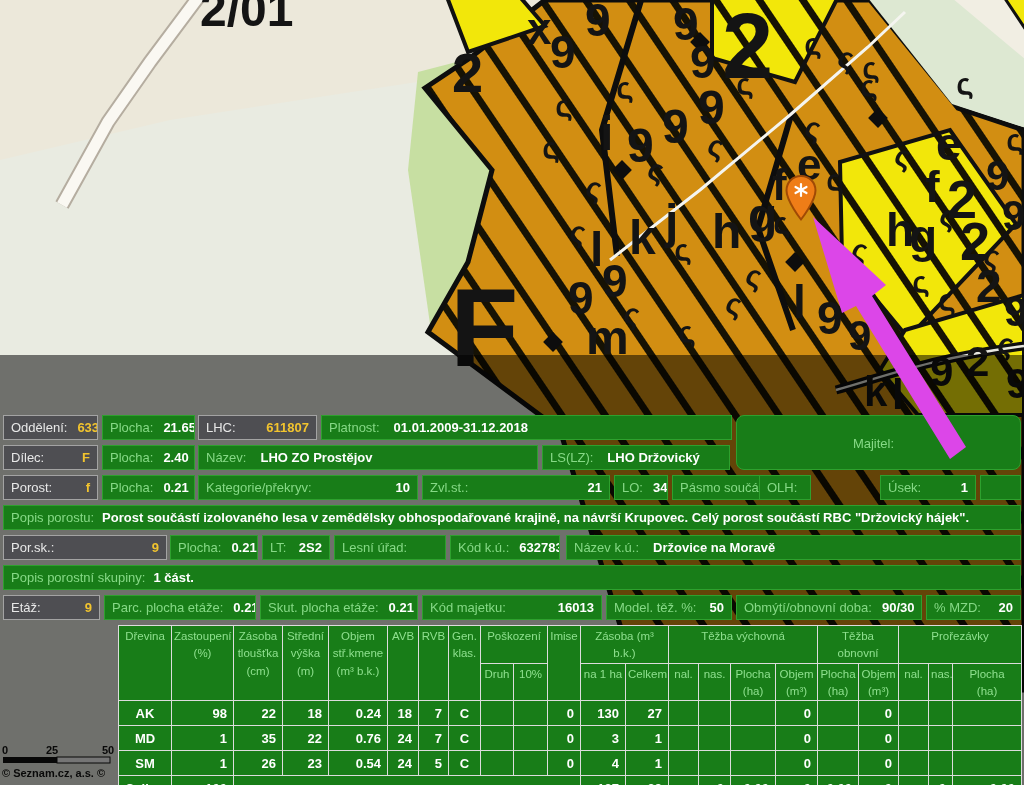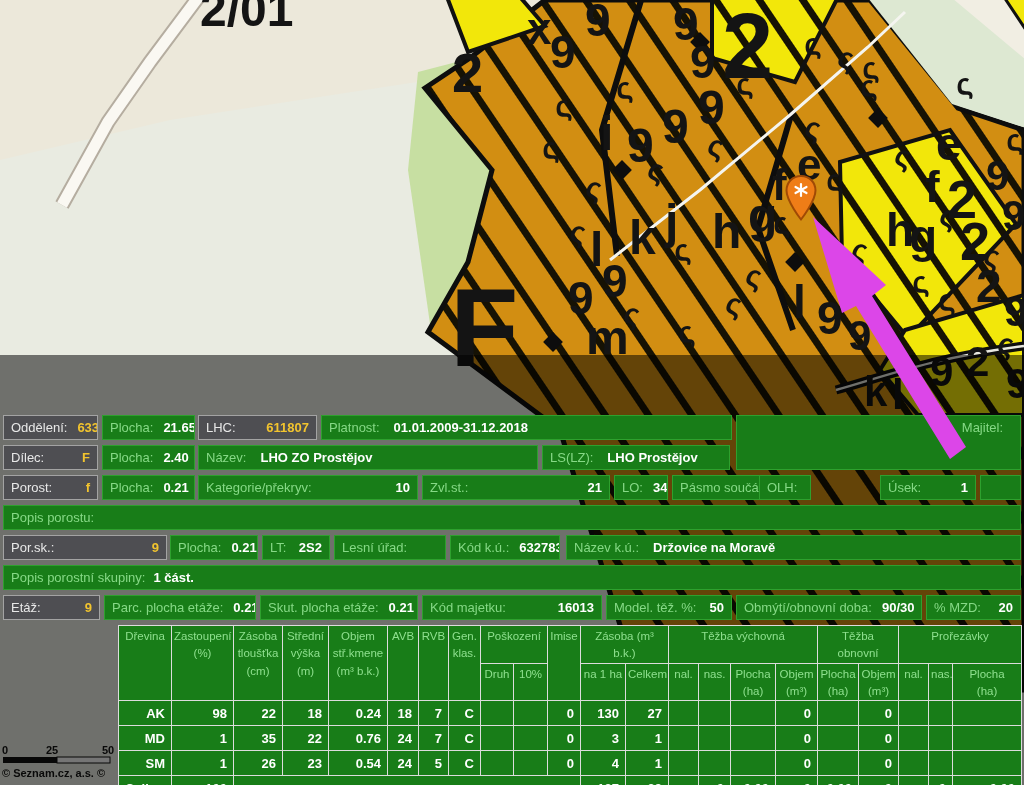--- a/index.html
+++ b/index.html
@@ -11,34 +11,34 @@
                background:rgba(0,0,0,0.52);z-index:1;}
   #tooltip{position:absolute;left:0;top:362px;height:25px;line-height:25px;
            background:#0b0b0b;color:#fff;font-size:14px;font-weight:bold;
            padding:0 9px 0 7px;z-index:3;}
   .cell{position:absolute;height:25px;box-sizing:border-box;display:flex;
         align-items:center;justify-content:space-between;gap:10px;
         padding:0 7px;font-size:13px;white-space:nowrap;overflow:hidden;z-index:2;}
   .g{background:#187d18;border:1px solid #2ea02e;}
   .gray{background:#4e4e52;border:1px solid #a3a3a3;}
   .fs{justify-content:flex-start;gap:14px;}
-  .tall{height:55px;align-items:flex-start;padding-top:4px;justify-content:flex-end;}
+  .tall{height:55px;align-items:flex-start;padding-top:20px;justify-content:center;border-radius:8px;}
   .lab{color:#86d986;}
   .labw{color:#e8e8e8;}
   .val{color:#ffffff;font-weight:bold;}
   .valy{color:#f2c42e;font-weight:bold;}
   .spec{position:absolute;z-index:2;}
   table.spec-t{border-collapse:collapse;table-layout:fixed;background:#187d18;}
   table.spec-t th,table.spec-t td{border:1px solid #dcdcdc;box-sizing:border-box;
         overflow:hidden;white-space:pre-line;}
   table.spec-t th{color:#8fe08f;font-size:11.5px;font-weight:normal;
         vertical-align:top;padding:2px 2px 0 2px;text-align:center;line-height:1.5;}
   table.spec-t td{color:#fff;font-size:13px;font-weight:bold;height:25px;
         padding:0 6px;text-align:right;}
-  table.spec-t td.ct{text-align:right;}
+  table.spec-t td.ct{text-align:center;}
   table.spec-t td.lt{text-align:left;}
   tr.h1 th{height:18px;}
   #arrow-svg{position:absolute;left:0;top:0;z-index:4;pointer-events:none;}
 </style>
 </head>
 <body>
 
 <div id="stage">
 
   <svg id="map-svg" width="1024" height="785" viewBox="0 0 1024 785">
@@ -216,21 +216,21 @@
     <div class="cell g" style="left:102px;top:445px;width:93px">
         <span class="lab">Plocha:</span>
         <span class="val">2.40</span>
       </div>
     <div class="cell g fs" style="left:198px;top:445px;width:340px">
         <span class="lab">Název:</span>
         <span class="val">LHO ZO Prostějov</span>
       </div>
     <div class="cell g fs" style="left:542px;top:445px;width:188px">
         <span class="lab">LS(LZ):</span>
-        <span class="val">LHO Prostějov</span>
+        <span class="val">LHO Držovický</span>
       </div>
 
     <div class="cell gray" style="left:3px;top:475px;width:95px">
         <span class="labw">Porost:</span>
         <span class="valy">f</span>
       </div>
     <div class="cell g" style="left:102px;top:475px;width:93px">
         <span class="lab">Plocha:</span>
         <span class="val">0.21</span>
       </div>
@@ -255,20 +255,21 @@
         <span class="val"></span>
       </div>
     <div class="cell g" style="left:880px;top:475px;width:96px">
         <span class="lab">Úsek:</span>
         <span class="val">1</span>
       </div>
     <div class="cell g" style="left:980px;top:475px;width:41px"></div>
 
     <div class="cell g fs" style="left:3px;top:505px;width:1018px;gap:8px">
         <span class="lab">Popis porostu:</span>
+        <span class="val">Porost součástí izolovaného lesa v zemědělsky obhospodařované krajině, na návrší Krupovec. Celý porost součástí RBC "Držovický hájek".</span>
       </div>
 
     <div class="cell gray" style="left:3px;top:535px;width:164px">
         <span class="labw">Por.sk.:</span>
         <span class="valy">9</span>
       </div>
     <div class="cell g" style="left:170px;top:535px;width:88px">
         <span class="lab">Plocha:</span>
         <span class="val">0.21</span>
       </div>

